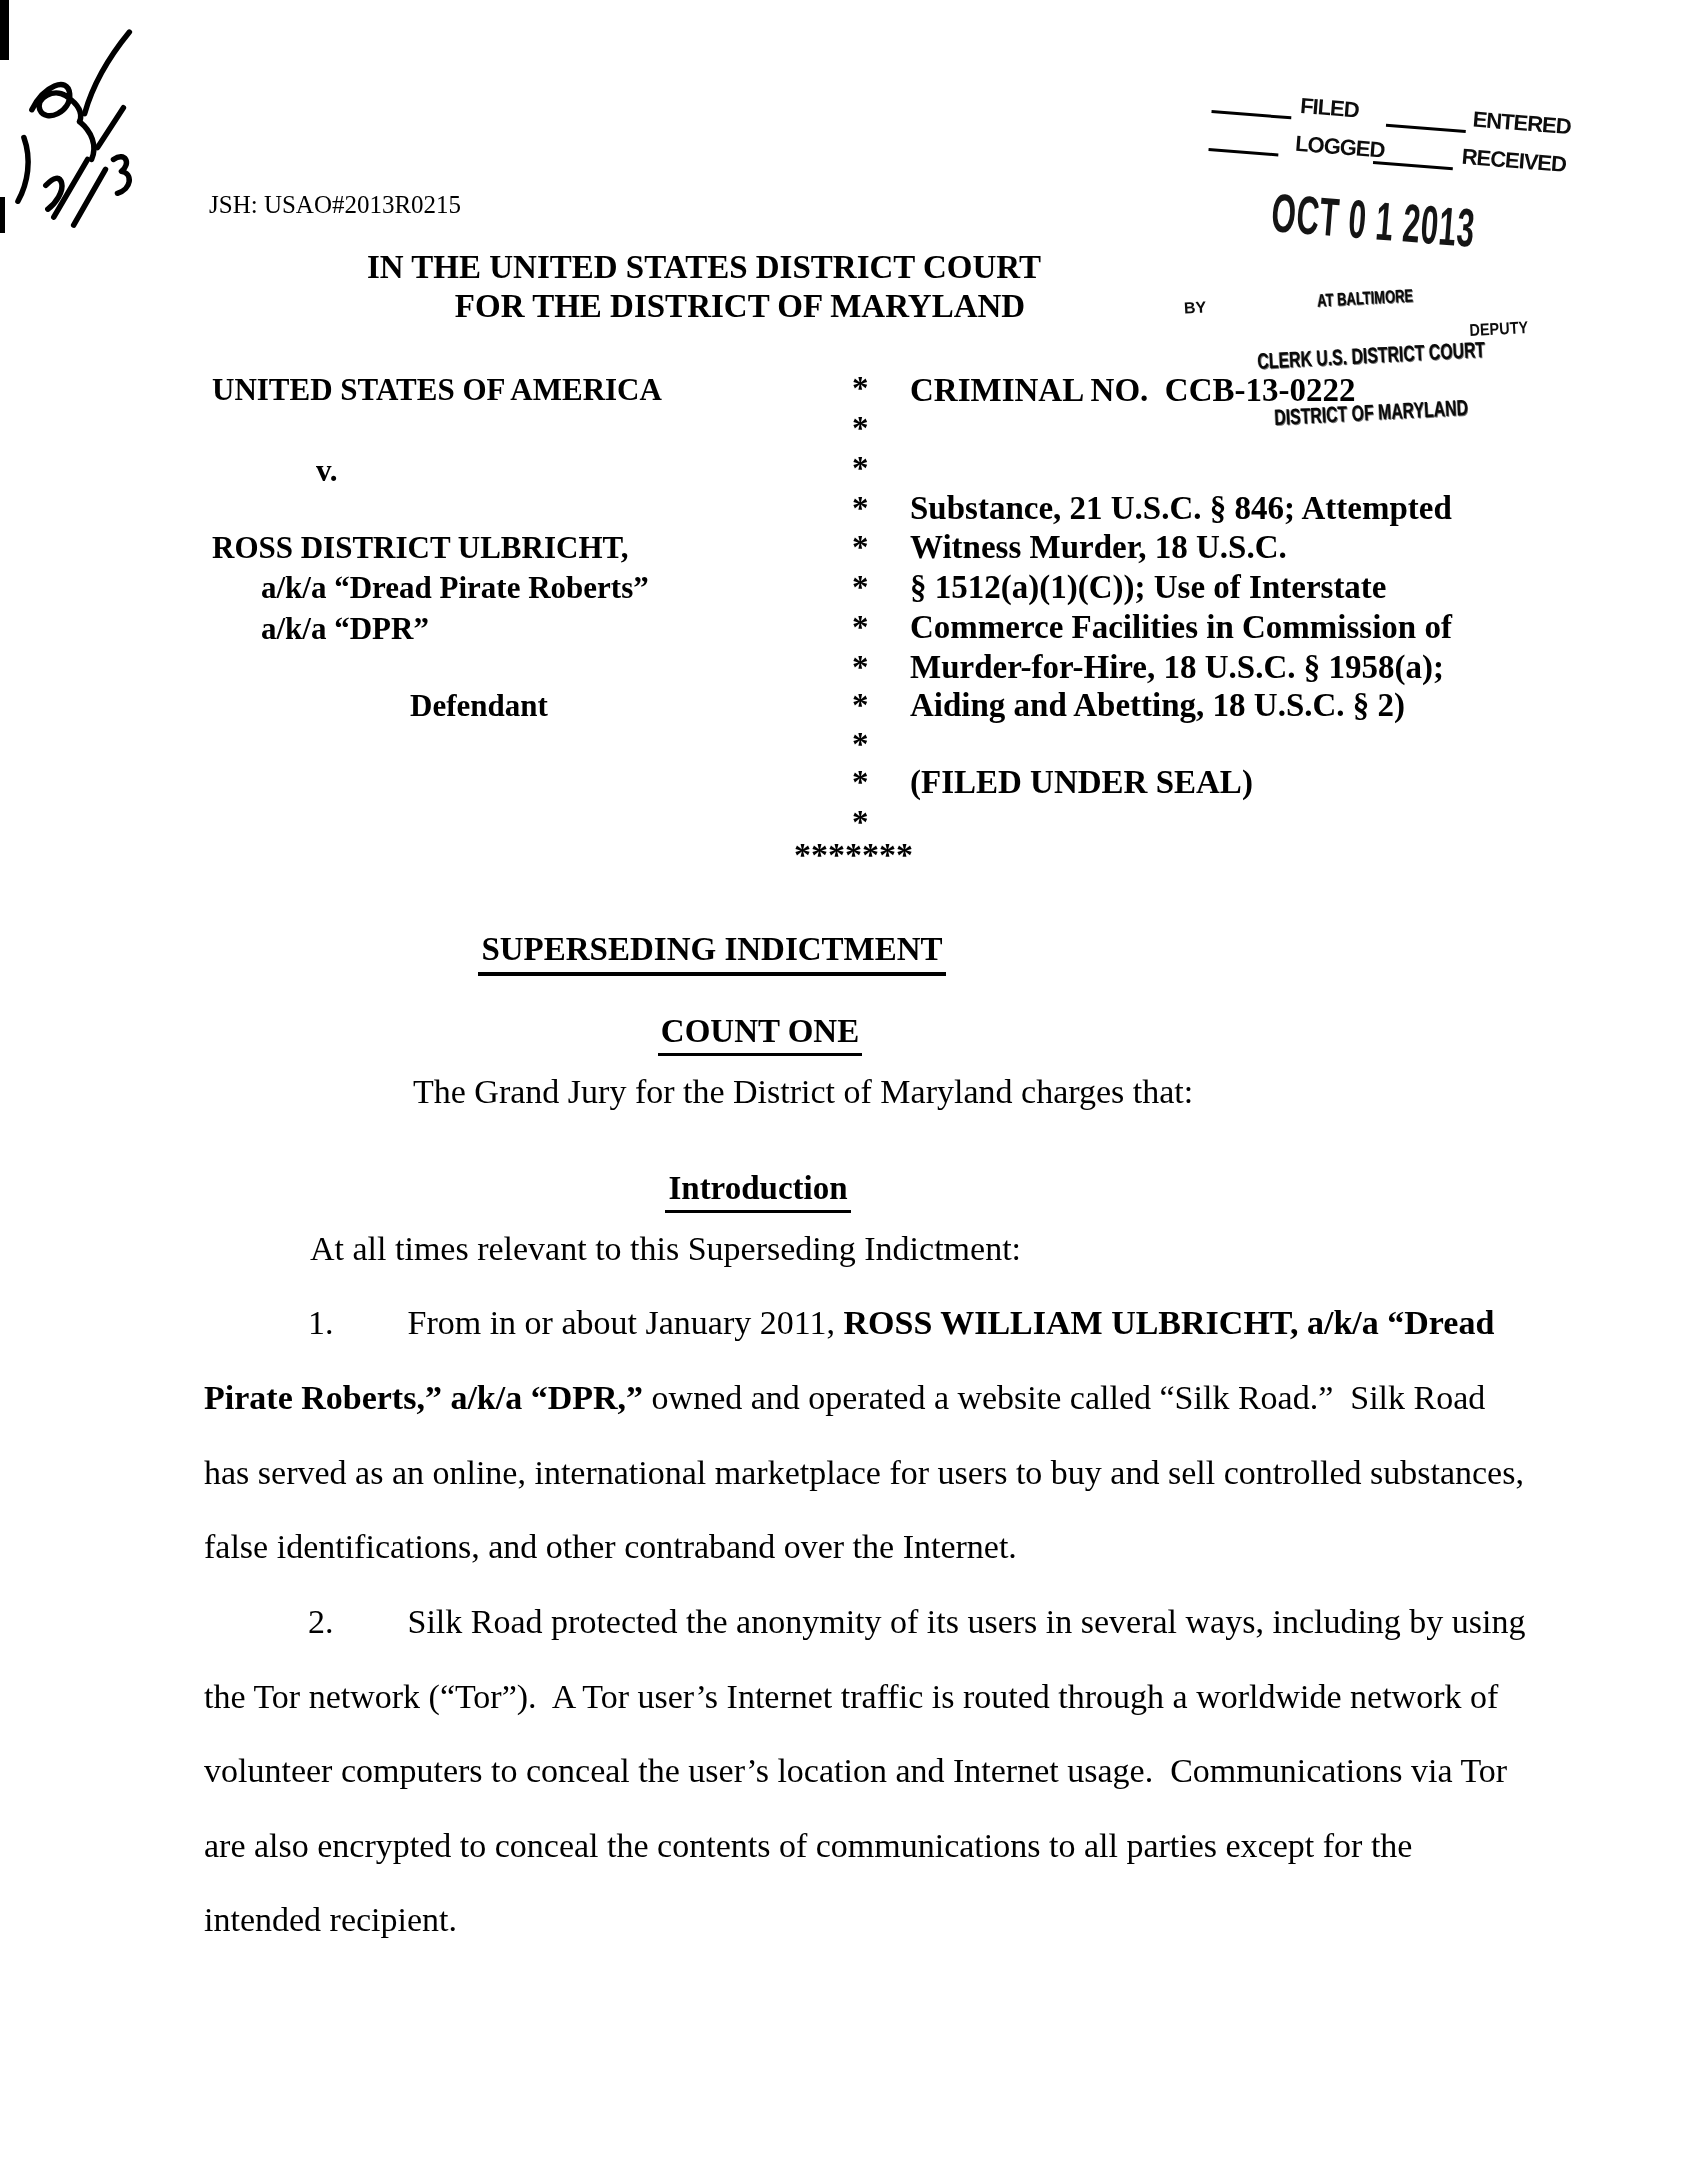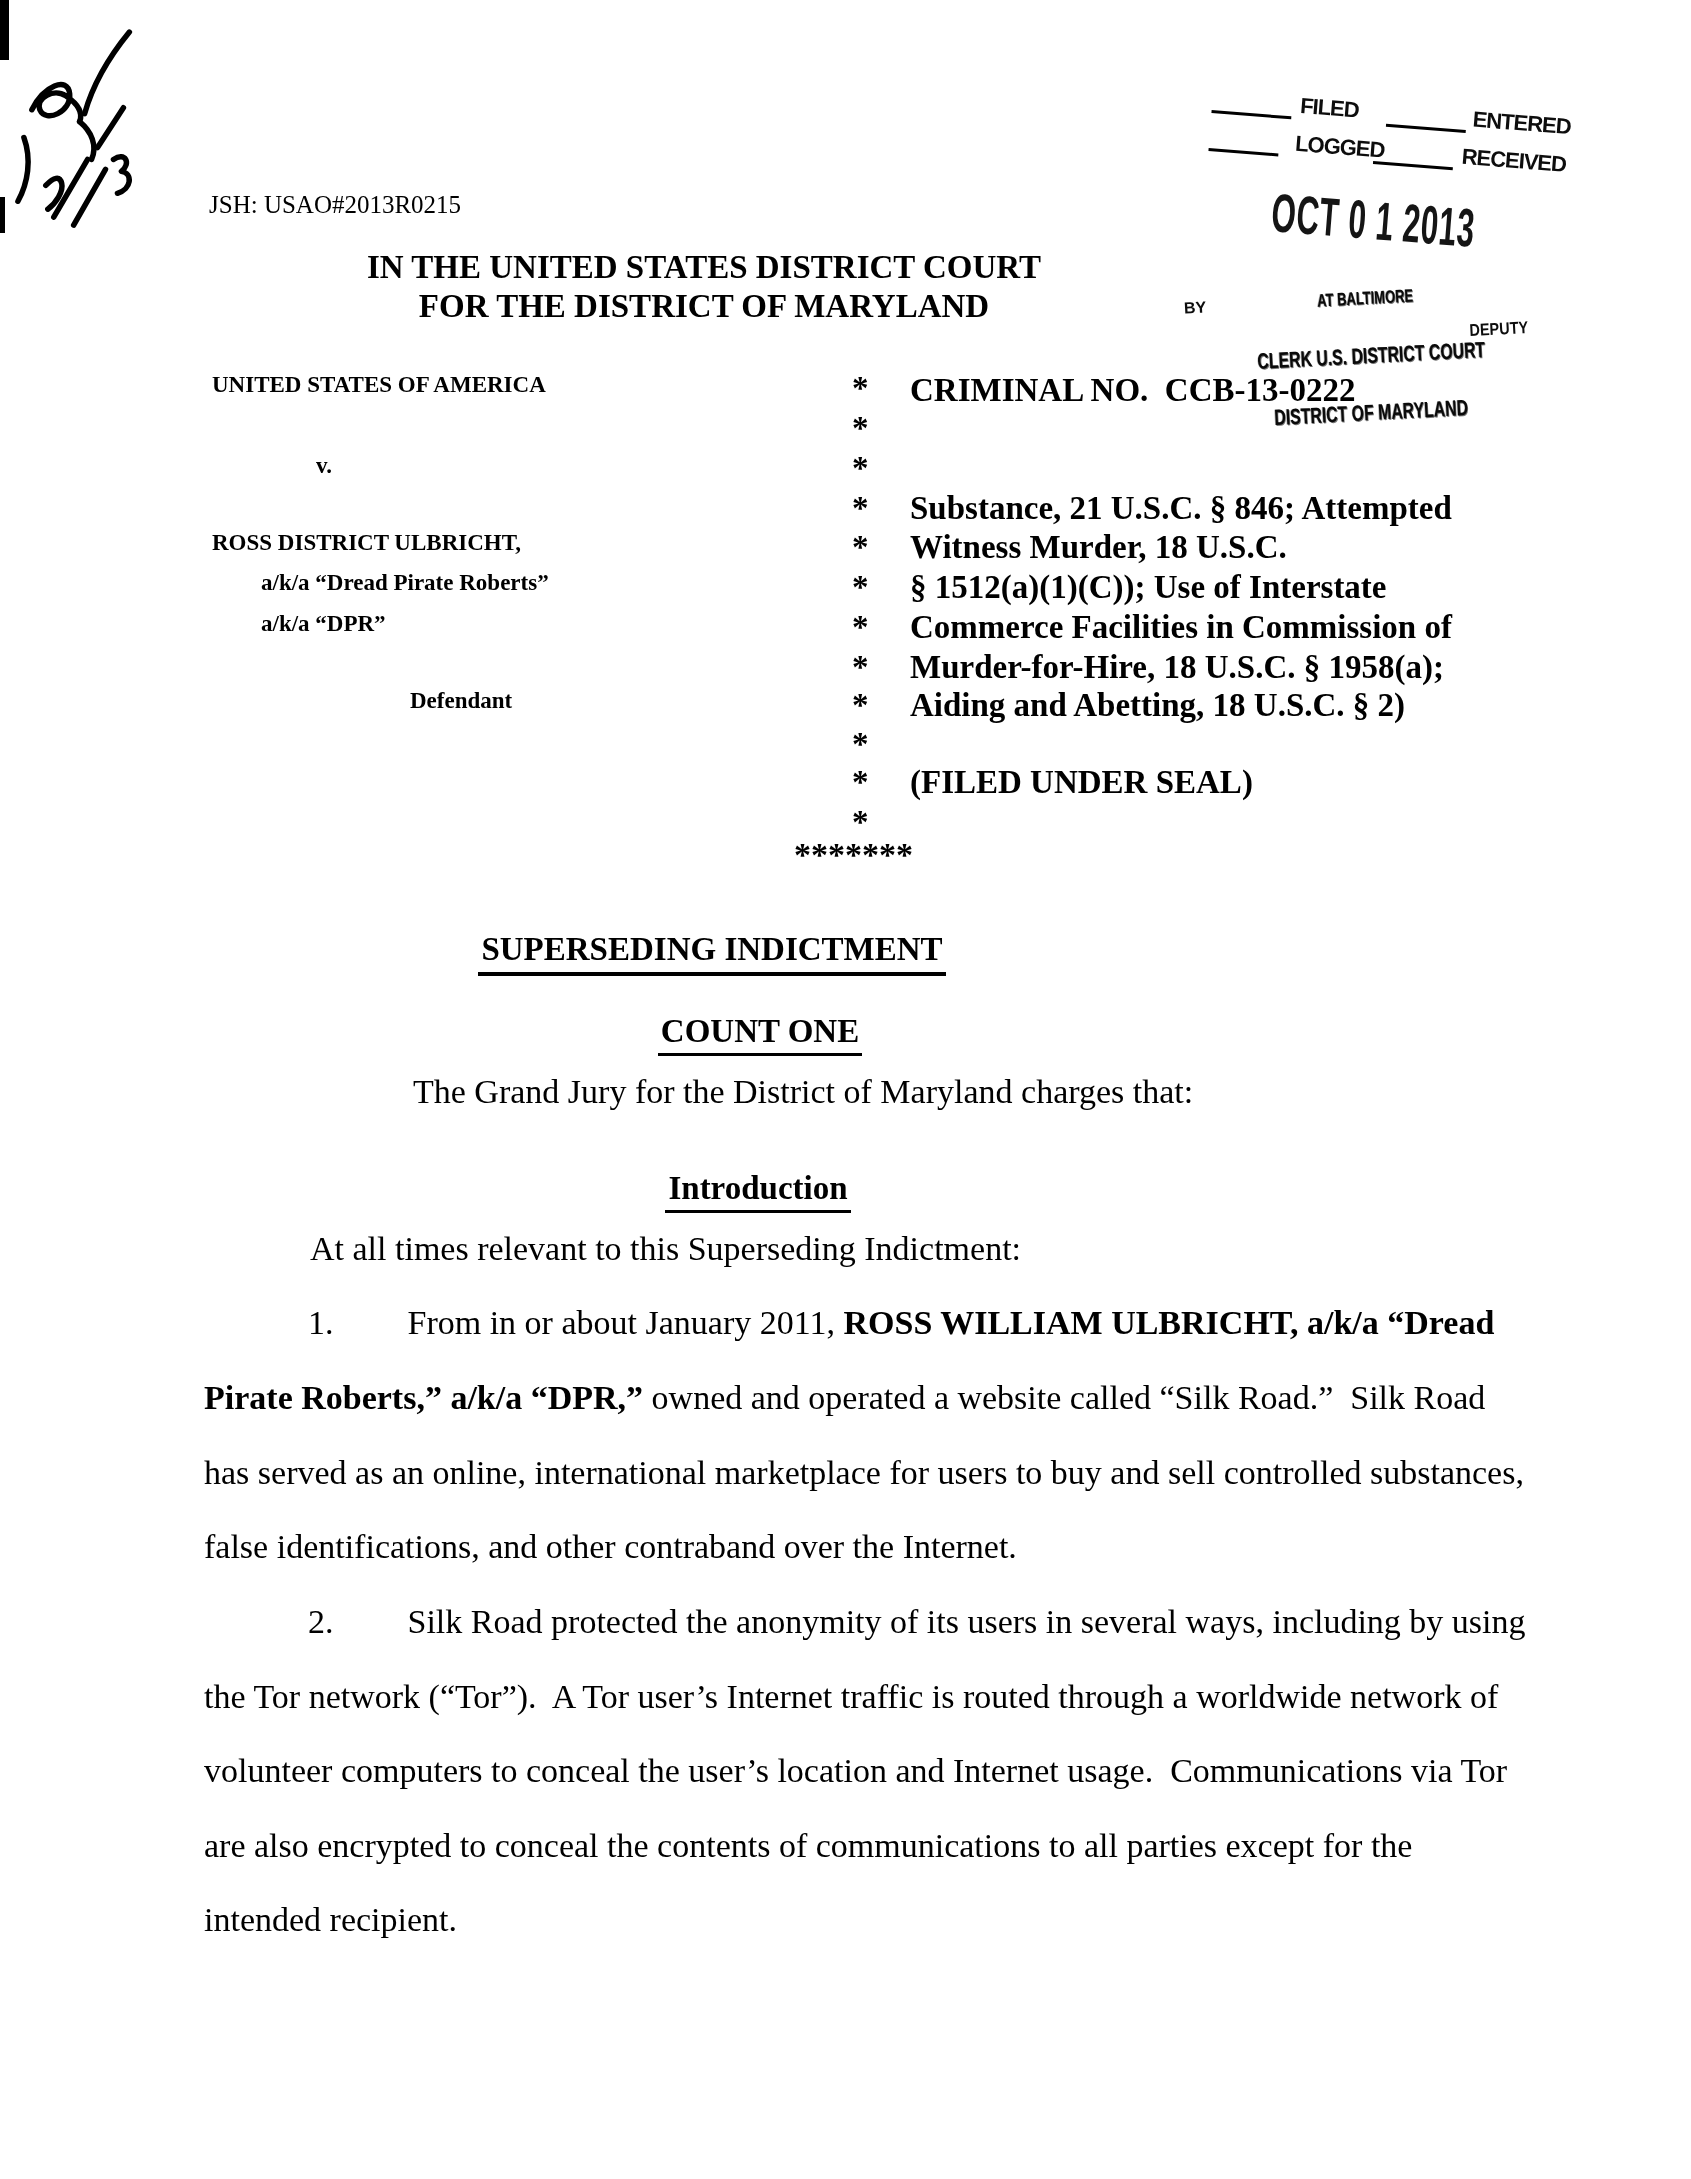--- a/index.html
+++ b/index.html
@@ -10,21 +10,21 @@
     overflow:hidden;
     font-family:"Liberation Serif","DejaVu Serif",serif;
     color:#000;
   }
   .abs{position:absolute;white-space:pre;}
   .center{position:absolute;left:0;width:1408px;text-align:center;white-space:pre;}
   .serif-bold{font-weight:bold;font-size:33px;}
   .body-line{font-size:34px;white-space:pre;}
   .b{font-weight:bold;text-align:right;}
   .tab{display:inline-block;width:74px;}
-  .cap-left{font-weight:bold;font-size:23px;}
+  .cap-left{font-weight:bold;font-size:31px;}
   .cap-star{font-weight:bold;font-size:33px;}
   .cap-right{font-weight:bold;font-size:33px;}
   .uline3{border-bottom:3px solid #000;padding:0 3px 3px 3px;display:inline-block;}
   .uline4{border-bottom:4px solid #000;padding:0 3px 4px 3px;display:inline-block;}
   .stamp{font-family:"Liberation Sans","DejaVu Sans",sans-serif;font-weight:bold;color:#0d0d0d;}
   .stampA{position:absolute;left:1212px;top:80px;width:388px;height:159px;transform:rotate(4.5deg);transform-origin:0 0;}
   .sline{position:absolute;height:0;border-top:3px solid #000;}
   .stampA .lbl{position:absolute;font-size:22px;letter-spacing:-1px;white-space:pre;}
   .stamp-date{position:absolute;left:70px;top:96px;font-size:54px;letter-spacing:1px;transform:scaleX(0.58);transform-origin:0 0;white-space:pre;color:#151515;}
   .stampB{
@@ -67,21 +67,21 @@
     <div class="sline" style="left:177px;top:30px;width:80px;"></div>
     <div class="lbl" style="left:263px;top:6px;">ENTERED</div>
     <div class="sline" style="left:2px;top:68px;width:70px;"></div>
     <div class="lbl" style="left:88px;top:44px;">LOGGED</div>
     <div class="sline" style="left:167px;top:68px;width:80px;"></div>
     <div class="lbl" style="left:255px;top:44px;">RECEIVED</div>
     <div class="stamp-date">OCT 0 1 2013</div>
   </div>
 
   <div class="center serif-bold" style="top:249px;">IN THE UNITED STATES DISTRICT COURT</div>
-  <div class="center serif-bold" style="top:288px;">FOR THE DISTRICT OF MARYLAND</div>
+  <div class="center serif-bold" style="top:288px;margin-left:36px;">FOR THE DISTRICT OF MARYLAND</div>
 
   <div class="stampB stamp">
     <div class="s1">AT BALTIMORE</div>
     <div class="s2">CLERK U.S. DISTRICT COURT</div>
     <div class="s2">DISTRICT OF MARYLAND</div>
   </div>
   <div class="abs stamp" style="left:1184px;top:299px;font-size:16px;transform:rotate(-3deg);">BY</div>
   <div class="abs stamp" style="left:1469px;top:321px;font-size:17px;transform:rotate(-3deg) scaleX(0.85);transform-origin:0 0;">DEPUTY</div>
 
   <div class="abs cap-left" style="left:212px;top:372px;">UNITED STATES OF AMERICA</div>

